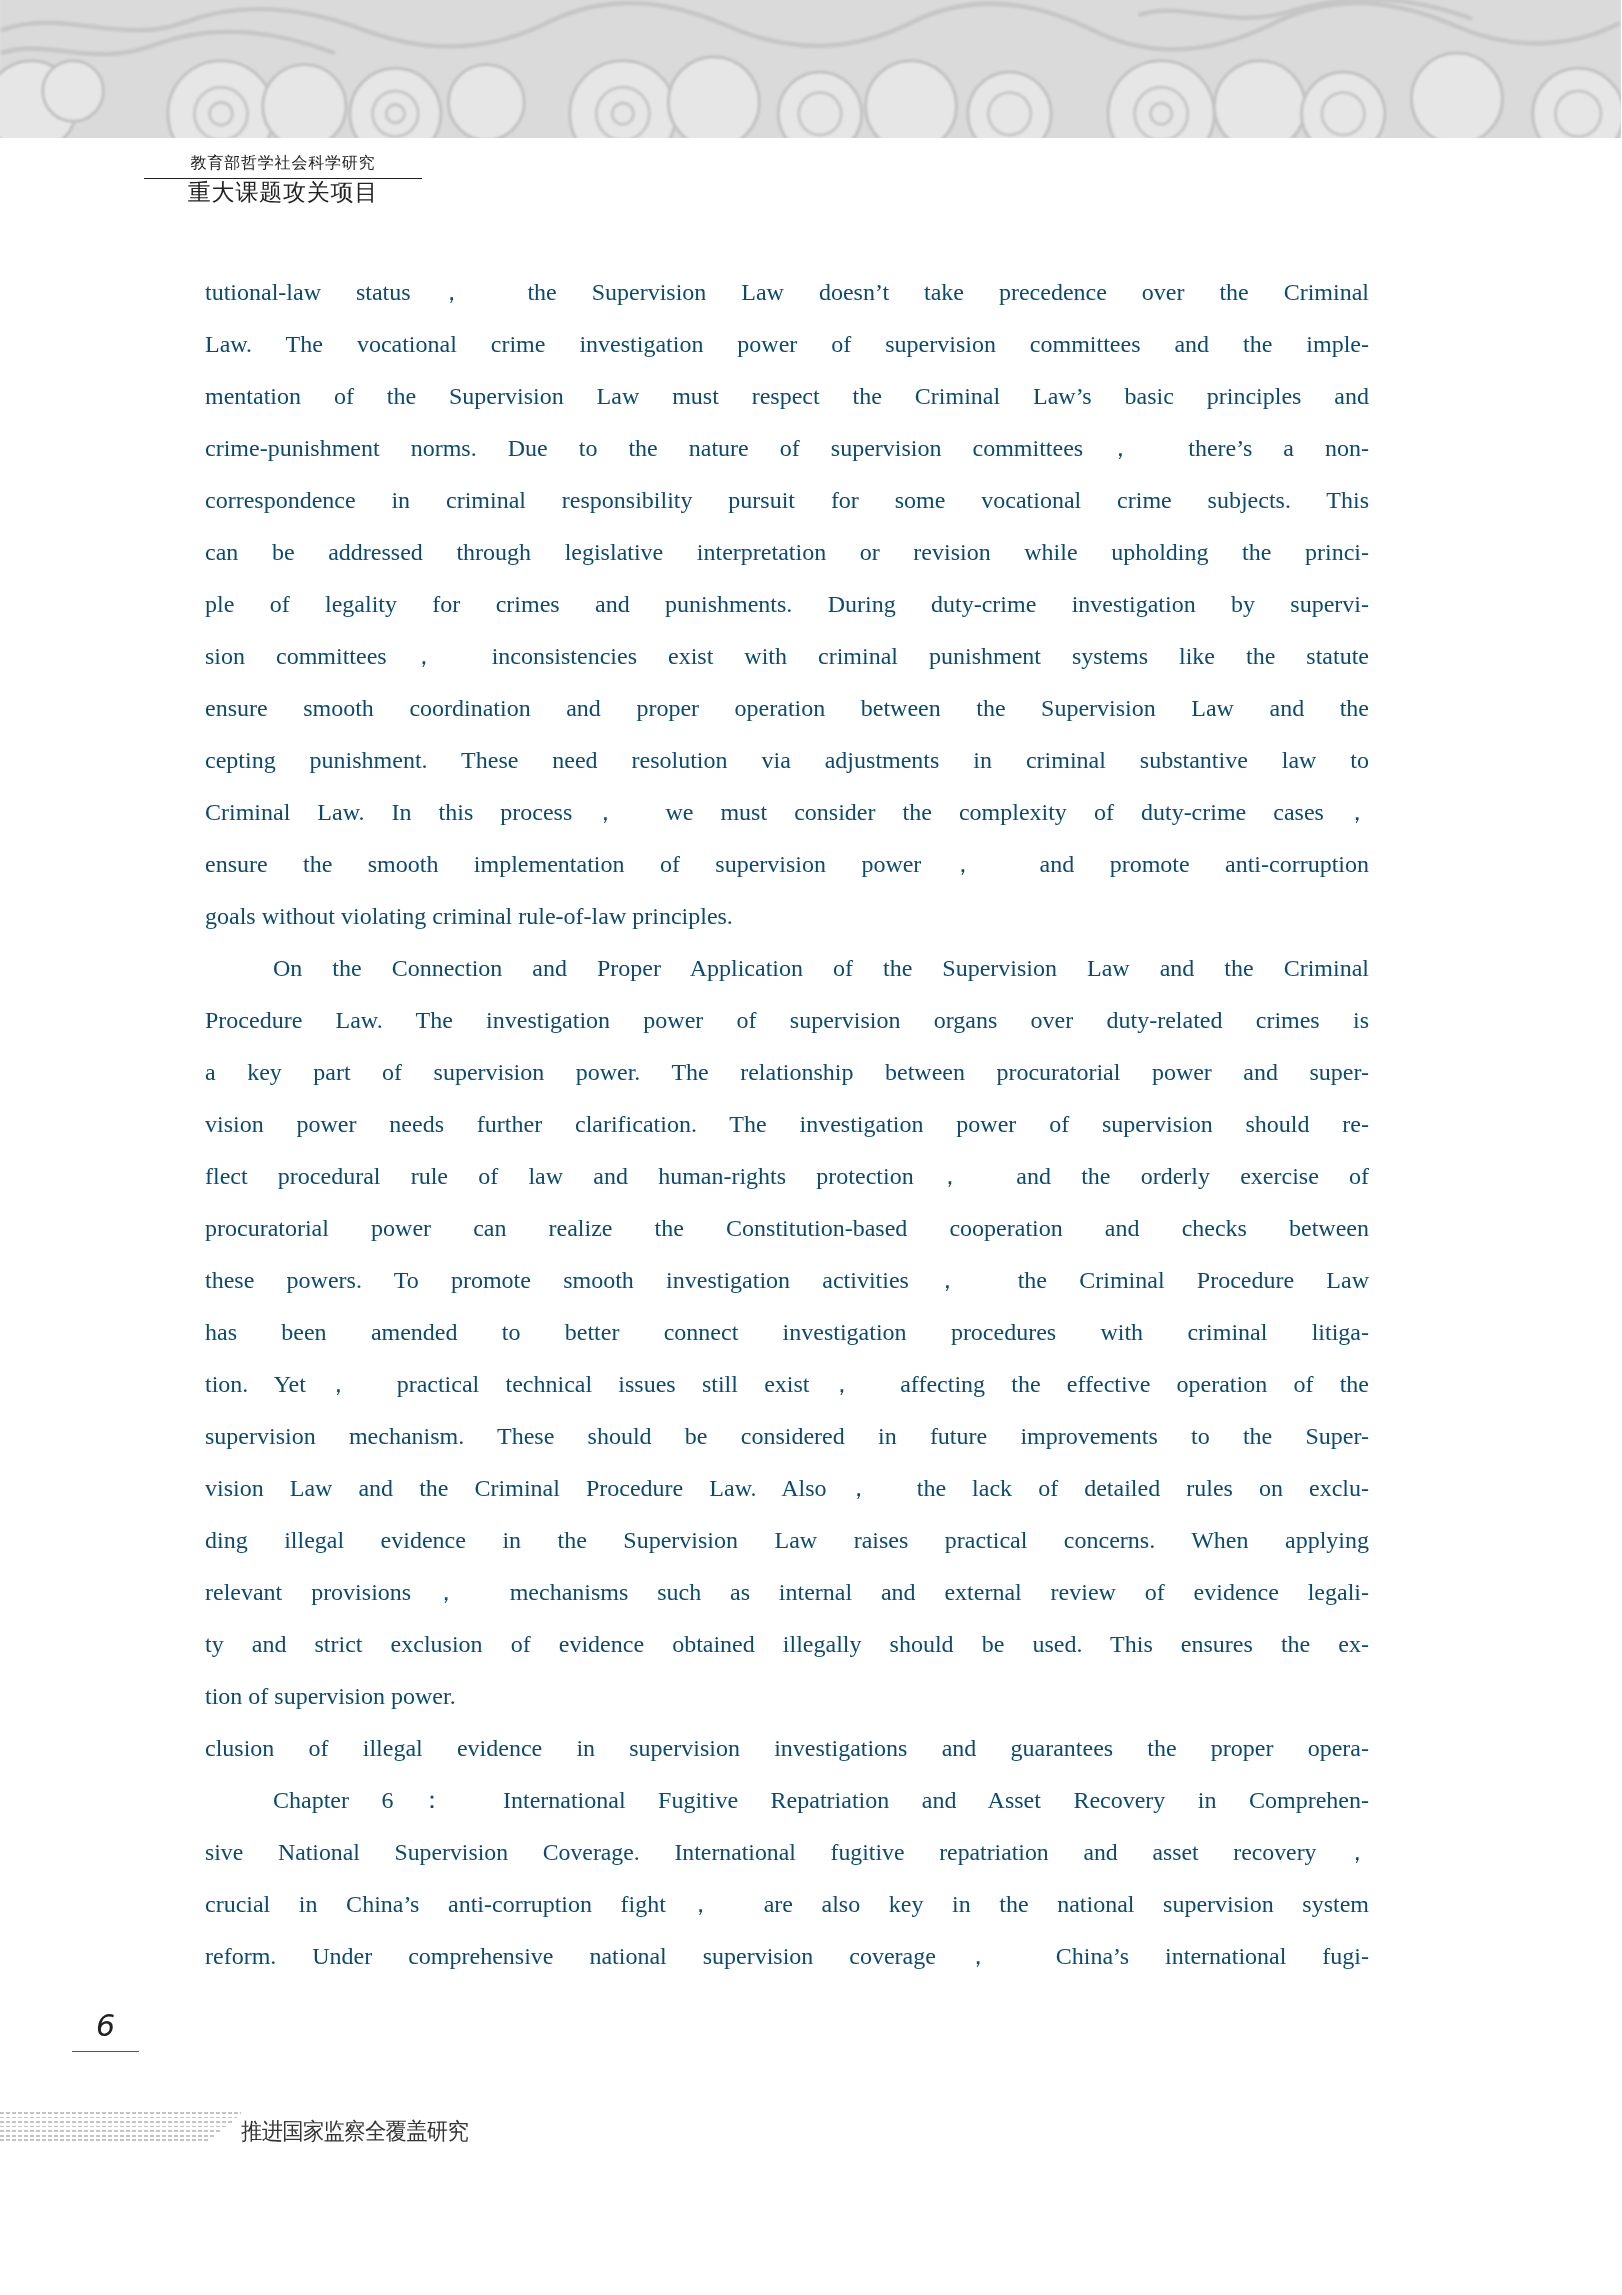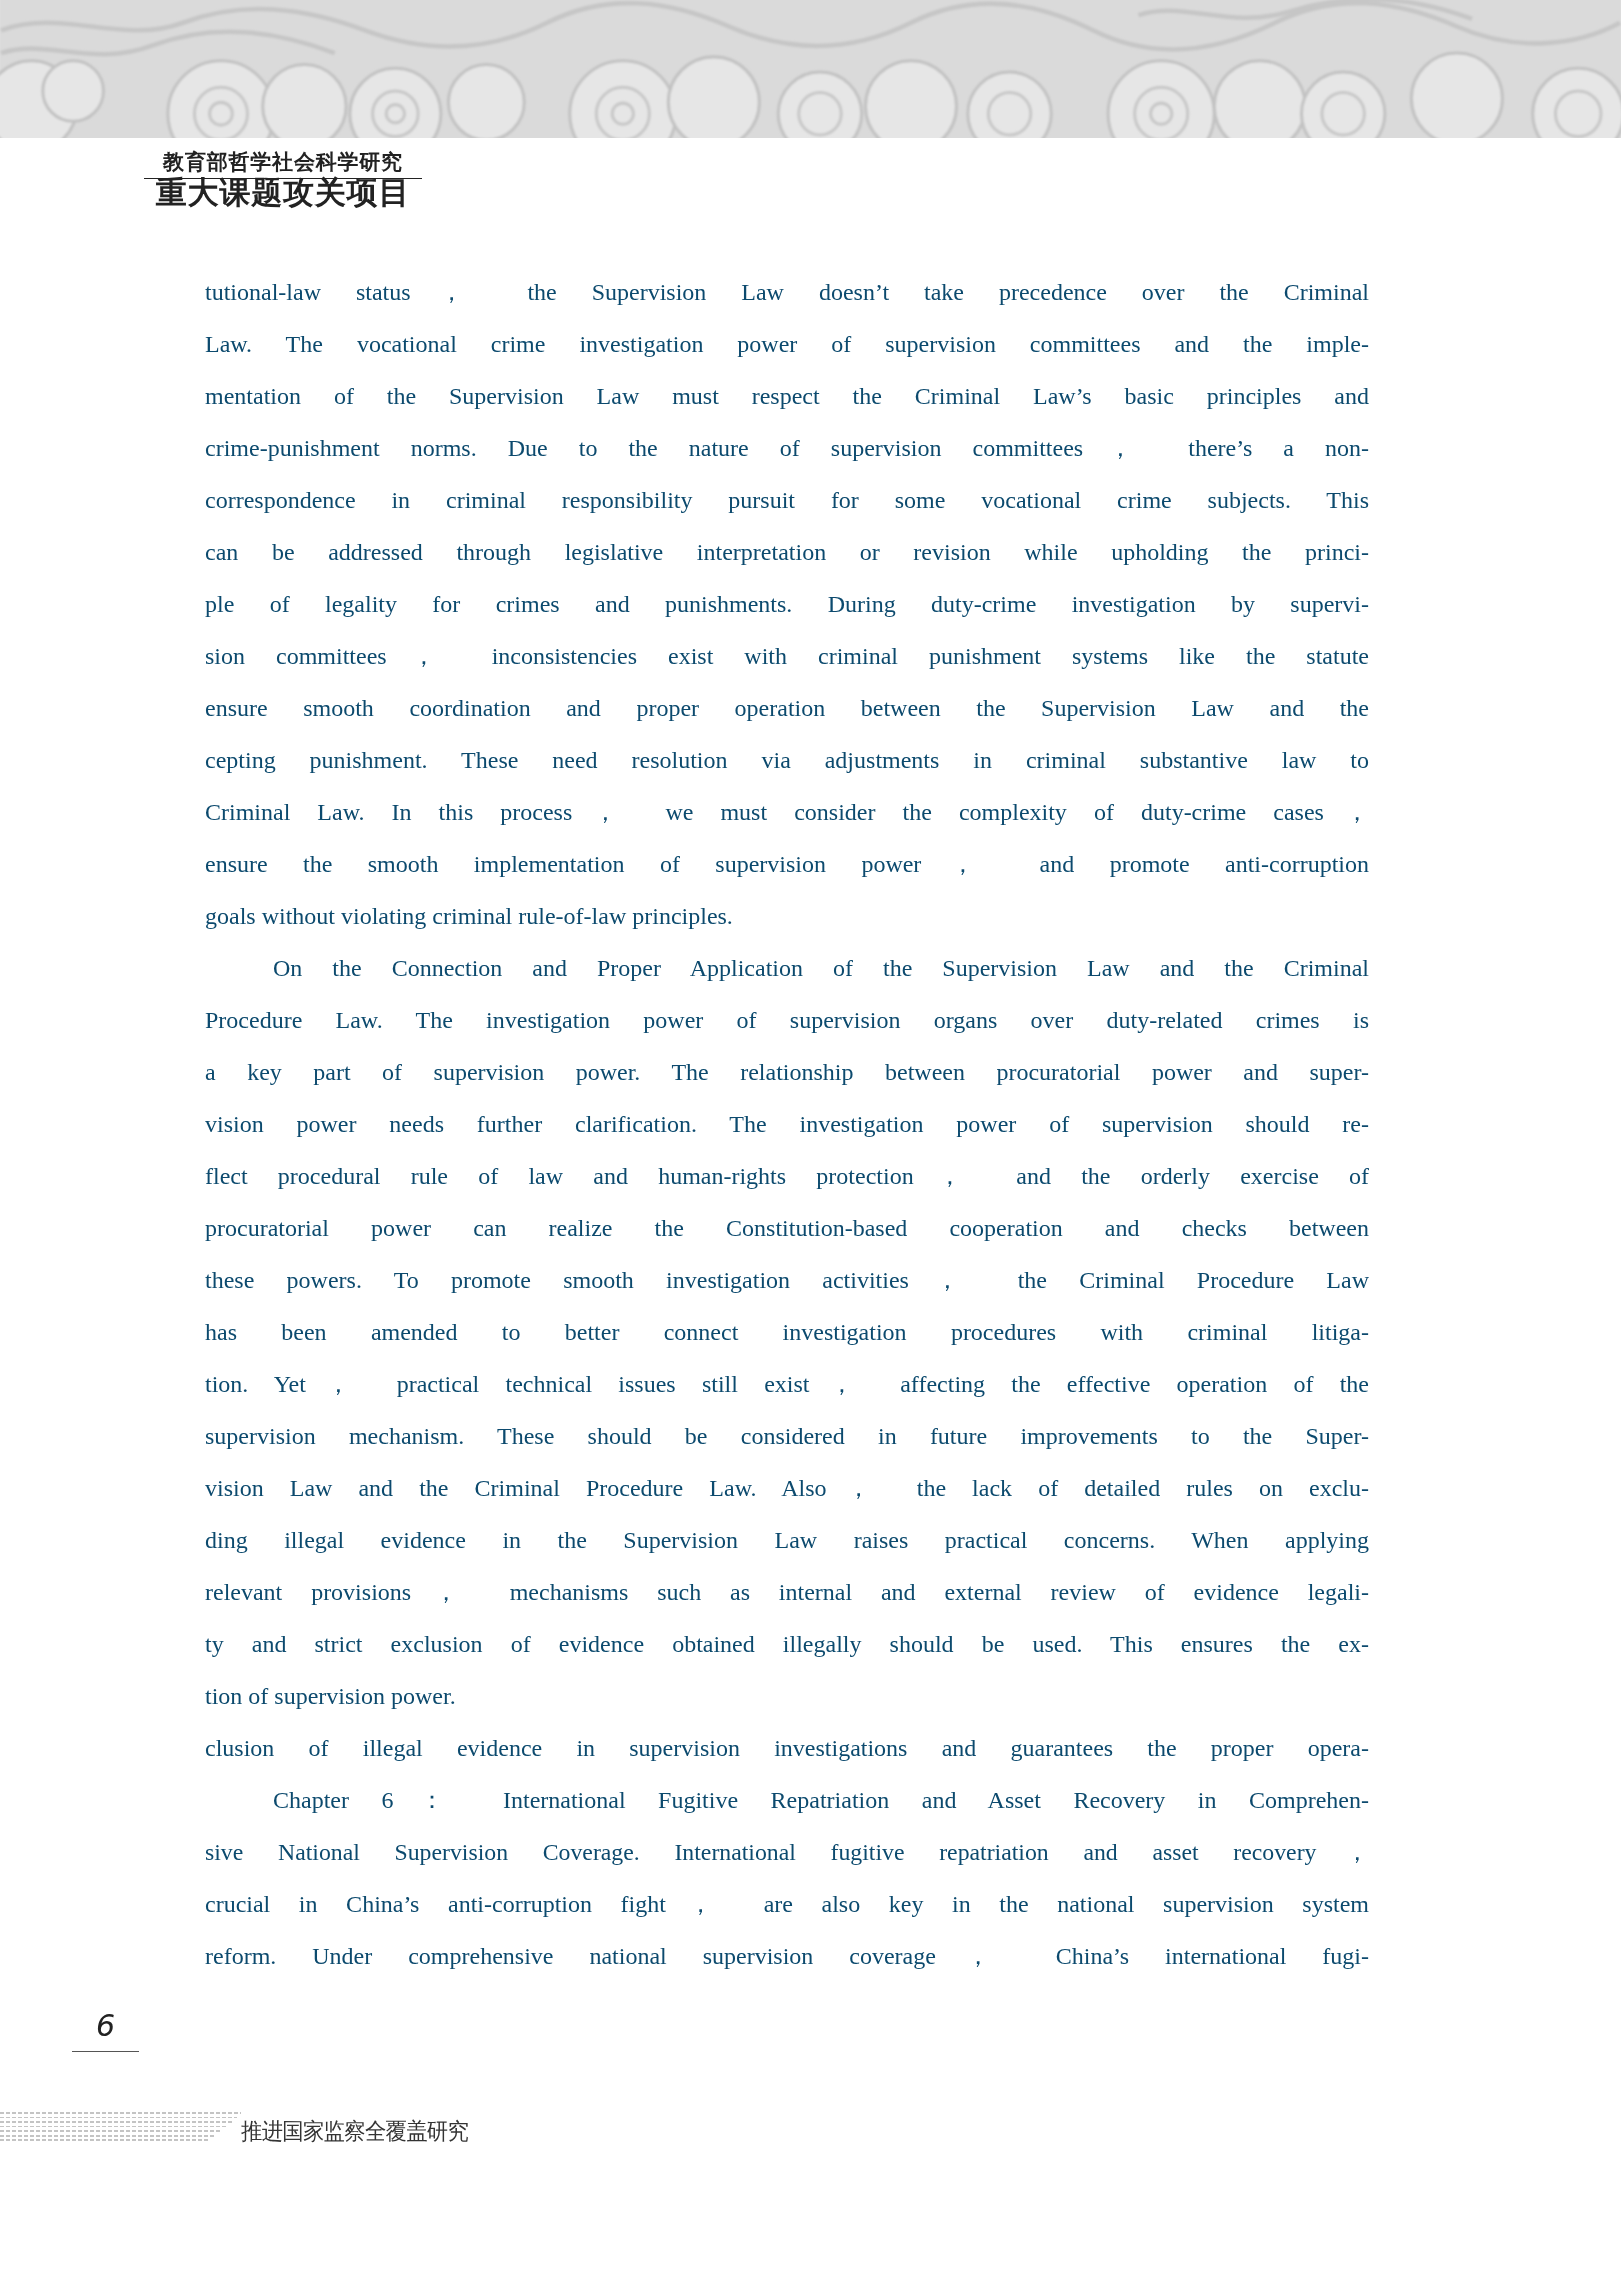--- a/index.html
+++ b/index.html
@@ -11,27 +11,27 @@
     background: #dcdcdc; overflow: hidden;
   }
   .banner svg { display: block; }
 
   
   .running-header {
     position: absolute; left: 144px; top: 149px; width: 278px;
     font-family: "DejaVu Sans", sans-serif; color: #222; text-align: center;
   }
   .rh-line1 {
-    font-size: 21px; line-height: 27px; letter-spacing: 0.8px;
+    font-size: 16px; line-height: 27px; letter-spacing: 0.8px;
     border-bottom: 1.5px solid #222; padding-bottom: 1.5px; white-space: nowrap;
-    font-weight: 700;
+    font-weight: 400;
   }
   .rh-line2 {
-    font-size: 31px; line-height: 27px; letter-spacing: 0.8px; white-space: nowrap;
-    font-weight: 700;
+    font-size: 23px; line-height: 27px; letter-spacing: 0.8px; white-space: nowrap;
+    font-weight: 400;
   }
 
   
   .body-text {
     position: absolute; left: 205px; top: 266px; width: 1164px;
     font-family: "Liberation Serif", serif; font-size: 24px; line-height: 52px;
     color: #0c4a6e;
   }
   .line {
     display: block; height: 52px; white-space: nowrap; overflow: visible;

